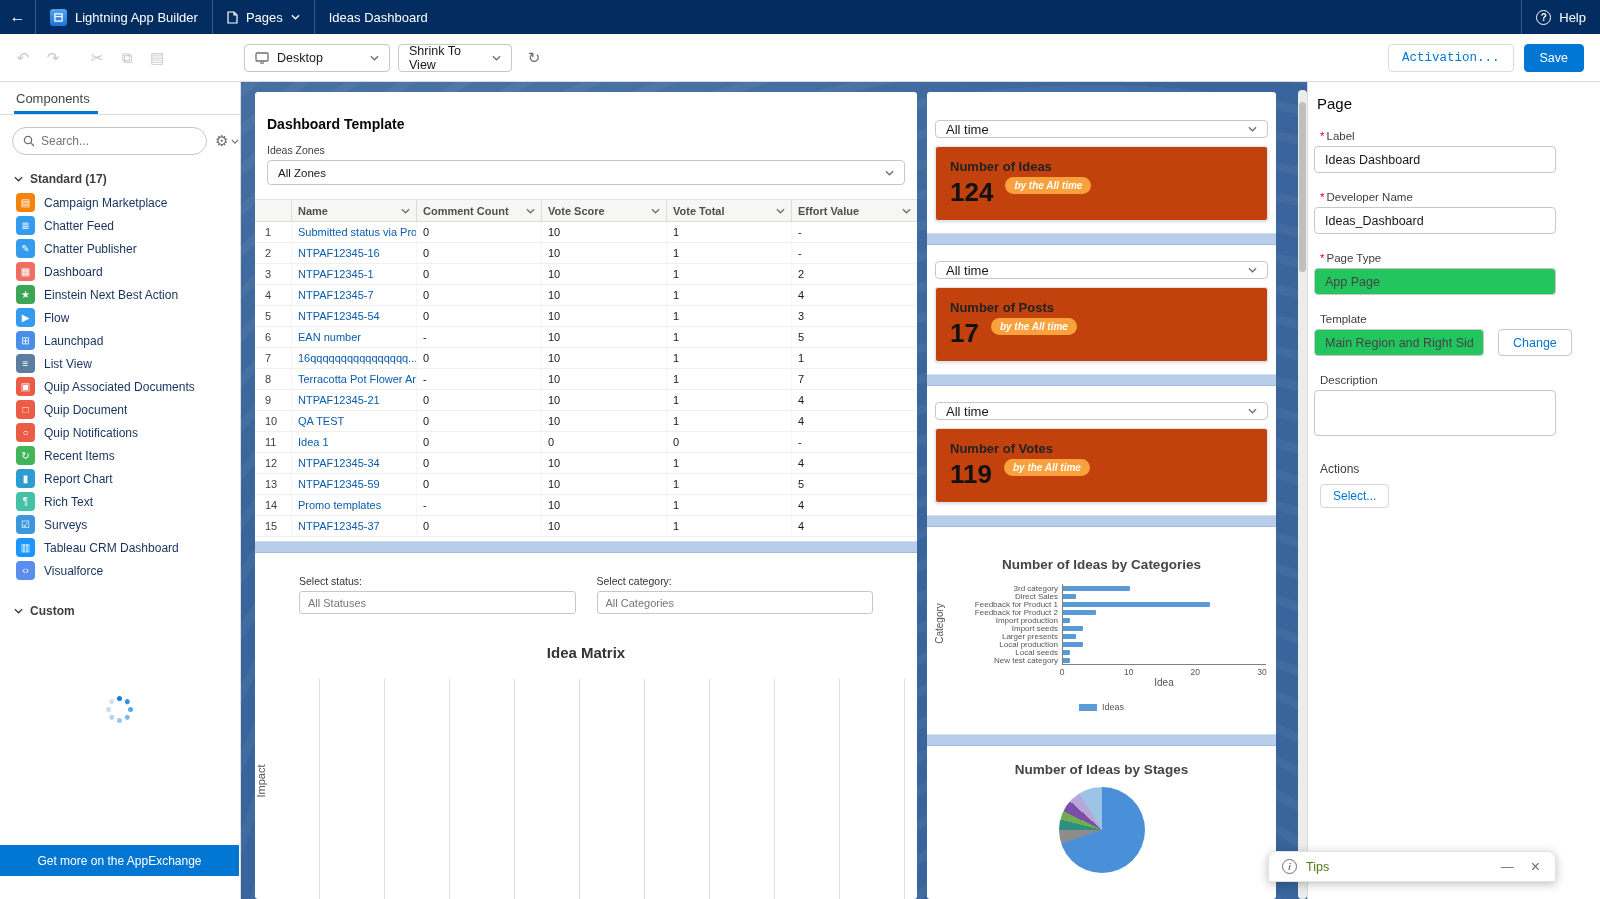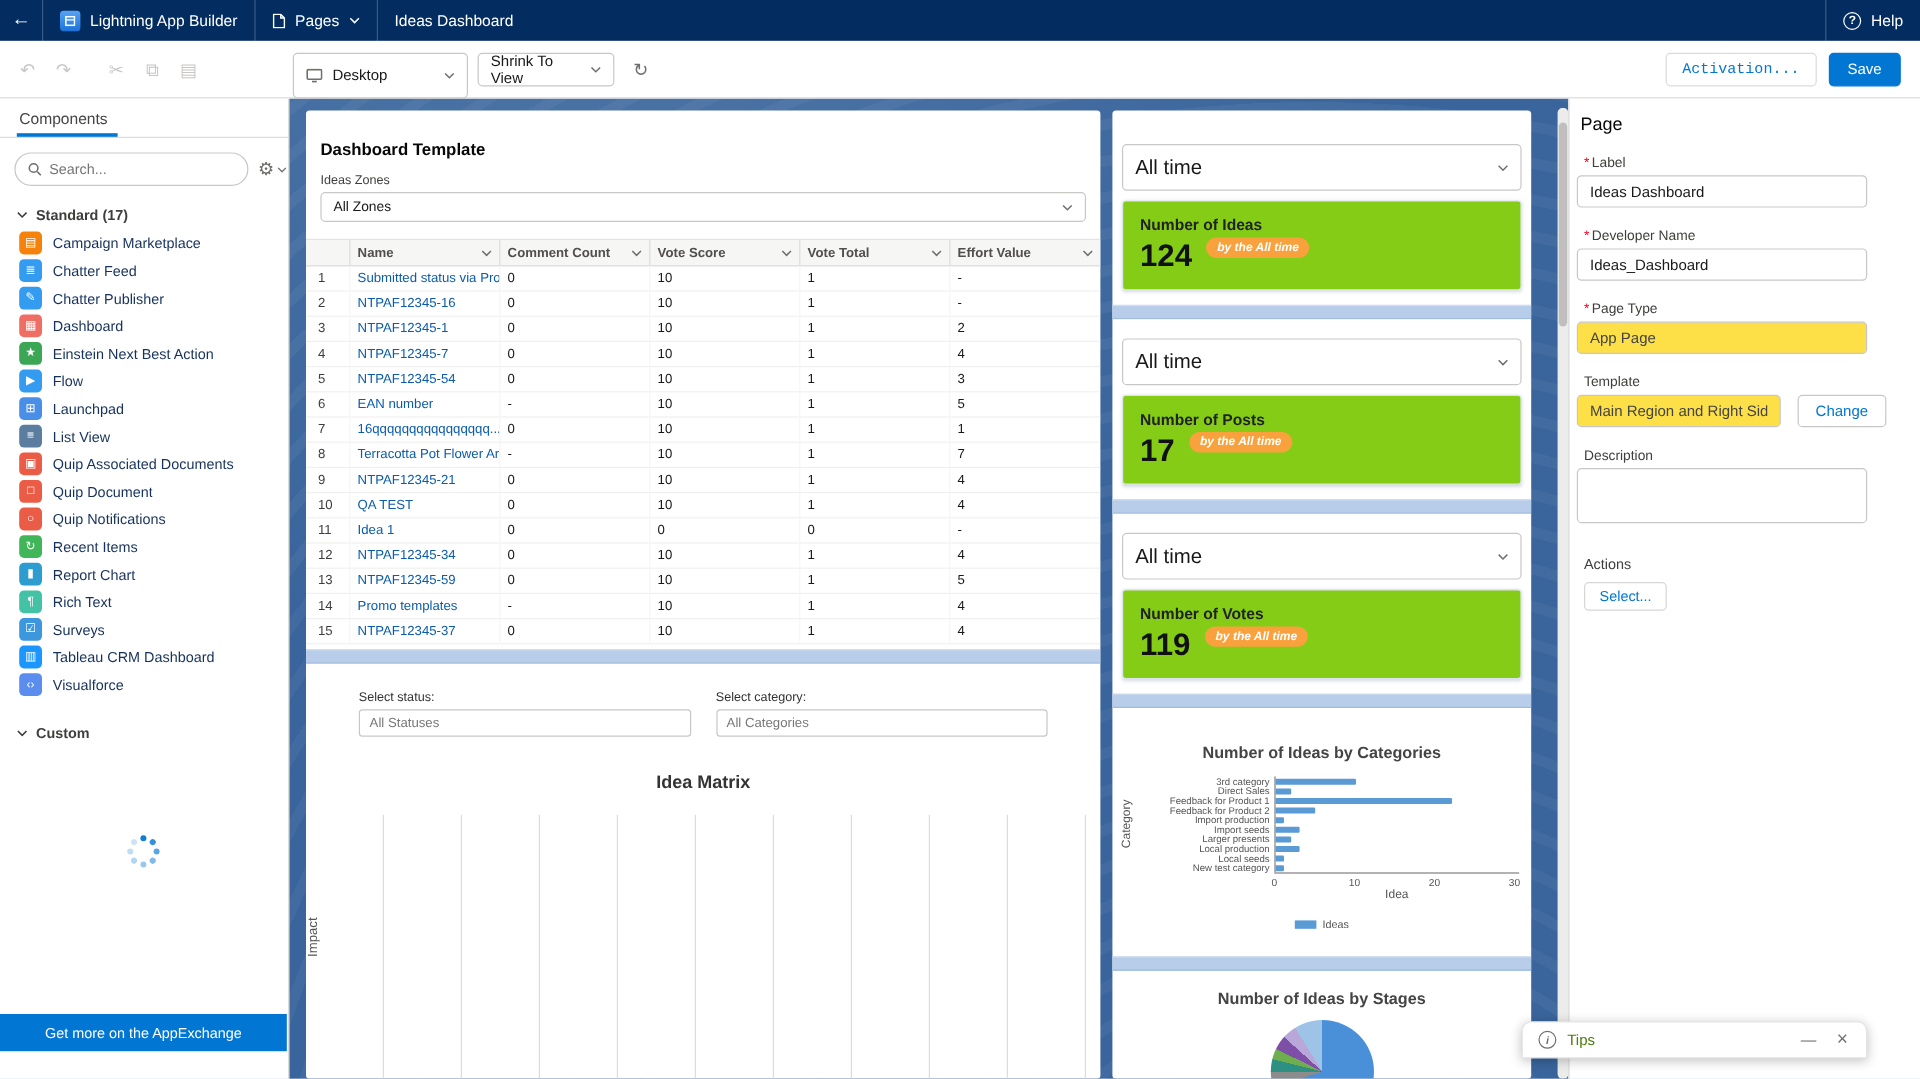--- a/index.html
+++ b/index.html
@@ -14,21 +14,21 @@
 .nav-right{margin-left:auto;display:flex;align-items:stretch}
 .nav-right .nav-cell{border-right:none;border-left:1px solid rgba(255,255,255,.22);cursor:pointer}
 .appbuilder-ico{width:17px;height:17px;border-radius:3px;background:linear-gradient(180deg,#57a3f4,#1b73d8);display:flex;align-items:center;justify-content:center}
 .help-circle{width:15px;height:15px;border-radius:50%;border:1.5px solid #fff;font-size:10px;display:flex;align-items:center;justify-content:center;font-weight:bold}
 
 .toolbar{position:absolute;top:34px;left:0;right:0;height:48px;background:#fff;border-bottom:1px solid #dddbda;z-index:20}
 .tool-icons{position:absolute;left:10px;top:0;height:48px;display:flex;align-items:center;gap:4px}
 .tool-btn{width:26px;height:26px;display:flex;align-items:center;justify-content:center;color:#c9c7c5;font-size:15px;border-radius:4px;cursor:default}
 .tool-gap{width:10px}
 .select-box{display:flex;align-items:center;gap:8px;border:1px solid #c9c7c5;border-radius:4px;background:#fff;padding:0 10px;cursor:pointer}
-.device-select{position:absolute;left:244px;top:10px;width:146px;height:38px;font-size:12.5px}
+.device-select{position:absolute;left:244px;top:10px;width:146px;height:28px;font-size:12.5px}
 .view-select{position:absolute;left:398px;top:10px;width:114px;height:28px;font-size:12.5px}
 .select-box .grow{flex:1}
 .refresh-btn{position:absolute;left:521px;top:11px;width:26px;height:26px;color:#706e6b;font-size:15px;display:flex;align-items:center;justify-content:center;cursor:pointer}
 .toolbar-right{position:absolute;right:16px;top:10px;display:flex;gap:10px;align-items:center}
 .btn-neutral{height:28px;padding:0 13px;border:1px solid #dddbda;border-radius:4px;background:#fff;color:#0176d3;font-size:12.5px;font-family:Liberation Mono, monospace;cursor:pointer}
 .btn-brand{height:28px;padding:0 15px;border:1px solid #0176d3;border-radius:4px;background:#0176d3;color:#fff;font-size:12.5px;font-family:inherit;cursor:pointer}
 
 .sidebar{position:absolute;top:82px;left:0;width:241px;bottom:0;background:#fff;border-right:1px solid #dddbda;z-index:10}
 .comp-tabbar{height:33px;border-bottom:1px solid #dddbda;display:flex;align-items:flex-end}
 .comp-tab{font-size:13px;color:#444;padding:0 0 8px 16px;position:relative;cursor:pointer}
@@ -76,24 +76,24 @@
 .main-div{margin-top:4px}
 .selfilters{display:flex;gap:21px;padding:22px 44px 0 44px}
 .selcol{flex:1}
 .selcol .small-label{margin-top:0;font-size:10.5px;color:#333}
 .faux-input{margin-top:4px;height:23px;border:1px solid #c9c7c5;border-radius:3px;display:flex;align-items:center;padding:0 8px;font-size:11px;color:#777;background:#fff;cursor:text}
 .matrix-title{margin-top:30px;text-align:center;font-size:15px;font-weight:bold;color:#333}
 .matrix-chart{position:relative;margin-top:4px;height:240px}
 .grid-line{position:absolute;top:14px;bottom:0;width:1px;background:#dcdcdc}
 .impact-label{position:absolute;left:-34px;top:110px;width:80px;text-align:center;transform:rotate(-90deg);font-size:11px;color:#555}
 
-.metric-select{margin:0 8px;height:39px;font-size:17px;color:#181818}
+.metric-select{margin:0 8px;height:18px;font-size:13px;color:#181818}
 .metrics-stack .metric-select:first-child{margin-top:28px}
 .metric-select + .metric-card{margin-top:8px}
-.metric-card{margin:0 8px;border:1px solid #dfe5ee;border-radius:3px;box-shadow:0 1px 3px rgba(21,48,84,.18);padding:12px 14px 12px 14px;background:#84cc16}
+.metric-card{margin:0 8px;border:1px solid #dfe5ee;border-radius:3px;box-shadow:0 1px 3px rgba(21,48,84,.18);padding:12px 14px 12px 14px;background:#c2410c}
 .metric-title{font-size:13px;font-weight:bold;color:#222}
 .metric-valrow{display:flex;align-items:flex-start;gap:12px;margin-top:3px}
 .metric-value{font-size:26px;font-weight:bold;color:#111}
 .metric-badge{background:#f9a13c;color:#fff;font-size:10px;font-style:italic;font-weight:bold;border-radius:9px;padding:3px 9px;white-space:nowrap}
 .metric-card + .region-divider{margin-top:12px;margin-bottom:16px}
 .chart-sec{padding-top:14px}
 .chart-title{text-align:center;font-size:13.5px;font-weight:bold;color:#444}
 .bar-chart{position:relative;margin:12px 8px 0 8px}
 .bar-row{display:flex;align-items:center;height:8px}
 .bar-label{width:127px;min-width:127px;text-align:right;font-size:8px;color:#555;padding-right:4px;white-space:nowrap;overflow:hidden}
@@ -109,21 +109,21 @@
 .legend-row + .region-divider{margin-top:22px}
 .pie-sec{padding-top:16px}
 .pie{width:86px;height:86px;border-radius:50%;margin:10px auto 0 auto}
 
 .page-panel{position:absolute;top:82px;left:1307px;right:0;bottom:0;background:#fff;border-left:1px solid #dddbda;z-index:10}
 .panel-title{font-size:15px;font-weight:normal;color:#080707;margin:13px 0 0 9px}
 .pfield{margin:18px 44px 0 6px}
 .pfield label{display:block;font-size:11.5px;color:#3e3e3c;margin:0 0 4px 6px}
 .req{color:#ea001e;margin-right:2px}
 .txt{width:100%;height:27px;border:1px solid #c9c7c5;border-radius:4px;padding:0 10px;font-size:12.5px;font-family:inherit;color:#181818;background:#fff}
-.txt:disabled{background:#fde047;color:#444}
+.txt:disabled{background:#22c55e;color:#444}
 .tmpl-row{display:flex;gap:14px;align-items:center}
 .tmpl-row .txt{width:170px}
 .btn-small{height:27px;padding:0 14px;border:1px solid #c9c7c5;border-radius:4px;background:#fff;color:#0176d3;font-size:12.5px;font-family:inherit;cursor:pointer}
 textarea.txt{height:46px;padding:6px 10px;resize:none}
 .actions-label{font-size:12px;color:#3e3e3c;margin:22px 0 8px 12px}
 .select-action{display:inline-block;margin-left:12px;border:1px solid #d8d6d4;border-radius:4px;color:#0176d3;font-size:12px;padding:4px 12px;cursor:pointer}
 
 .tips{position:absolute;right:44px;bottom:17px;width:288px;height:31px;background:#fff;border:1px solid #e5e3e1;border-radius:8px 8px 0 0;box-shadow:0 2px 10px rgba(0,0,0,.25);display:flex;align-items:center;gap:9px;padding:0 13px;z-index:40}
 .tips-ico{width:15px;height:15px;min-width:15px;border-radius:50%;border:1.4px solid #706e6b;color:#706e6b;font-size:9px;font-style:italic;font-weight:bold;display:flex;align-items:center;justify-content:center}
 .tips-title{font-size:12.5px;color:#4d7c0f;flex:1}

